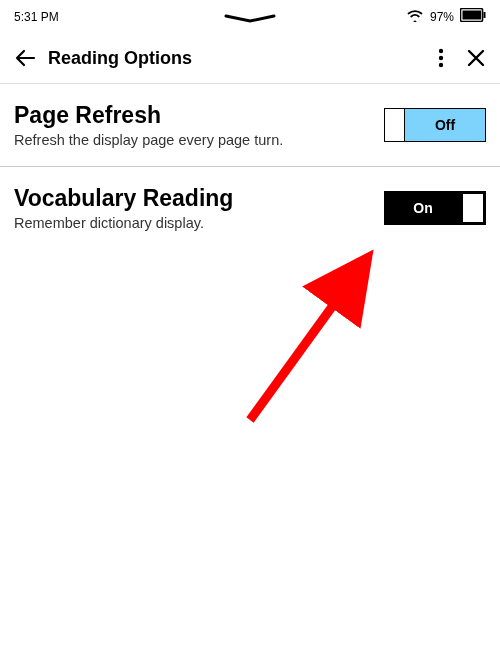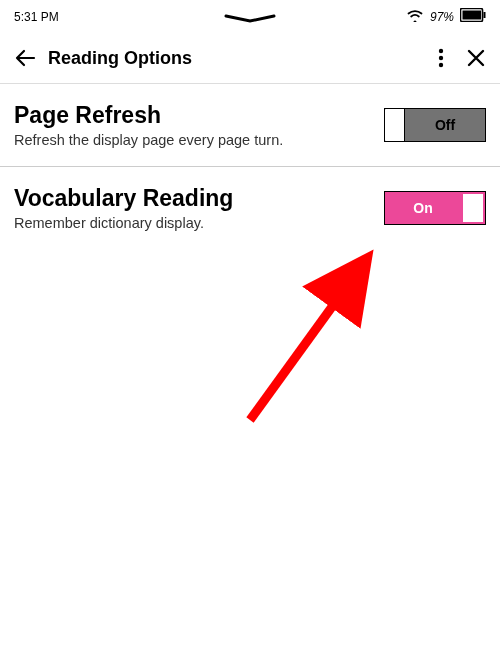--- a/index.html
+++ b/index.html
@@ -25,21 +25,20 @@
       font-weight: 500;
     }
     .status-left {
       display: flex;
       align-items: center;
     }
     .status-right {
       display: flex;
       align-items: center;
       gap: 6px;
-      font-style: italic;
     }
     .handle {
       position: absolute;
       top: 10px;
       left: 50%;
       transform: translateX(-50%);
     }
     .header {
       display: flex;
       align-items: center;
@@ -94,39 +93,39 @@
     .toggle {
       width: 102px;
       height: 34px;
       display: flex;
       align-items: stretch;
       cursor: pointer;
       position: relative;
     }
     .toggle-off {
       border: 1.5px solid #000;
-      background: #737373;
+      background: #7dd3fc;
     }
     .toggle-off .knob {
       width: 20px;
       border-right: 1.5px solid #000;
       background: #fff;
       border-radius: 1px 0 0 1px;
     }
     .toggle-off .label {
       flex: 1;
       display: flex;
       align-items: center;
       justify-content: center;
       font-size: 14px;
       font-weight: 700;
       color: #000;
     }
     .toggle-on {
-      background: #ec4899;
+      background: #000000;
       border: 1.5px solid #000;
       justify-content: space-between;
     }
     .toggle-on .label {
       flex: 1;
       display: flex;
       align-items: center;
       justify-content: center;
       font-size: 14px;
       font-weight: 700;

